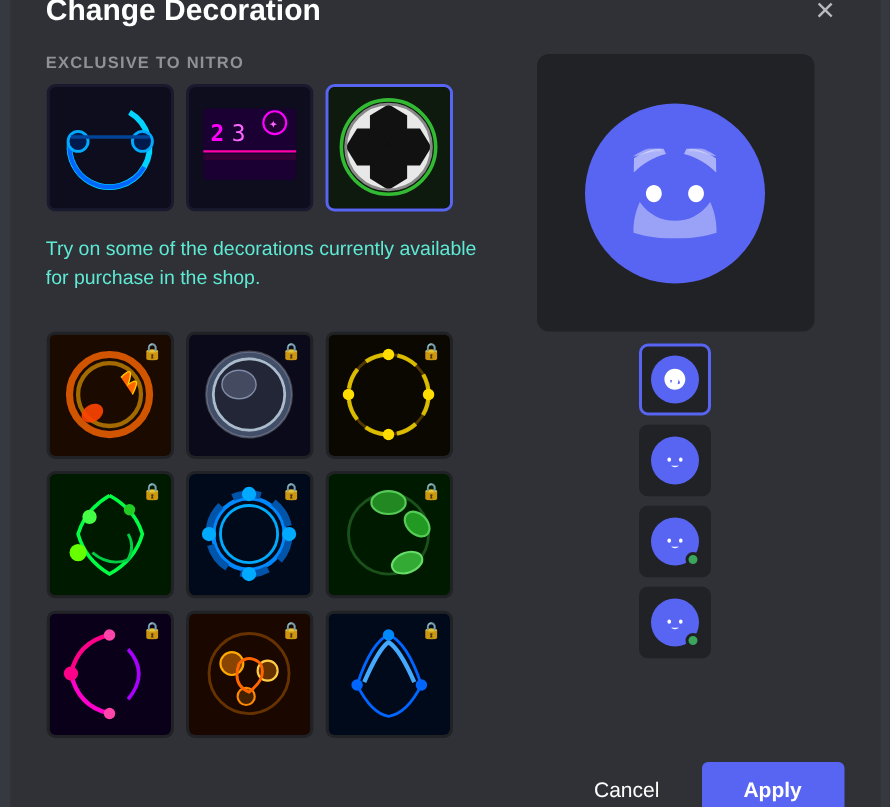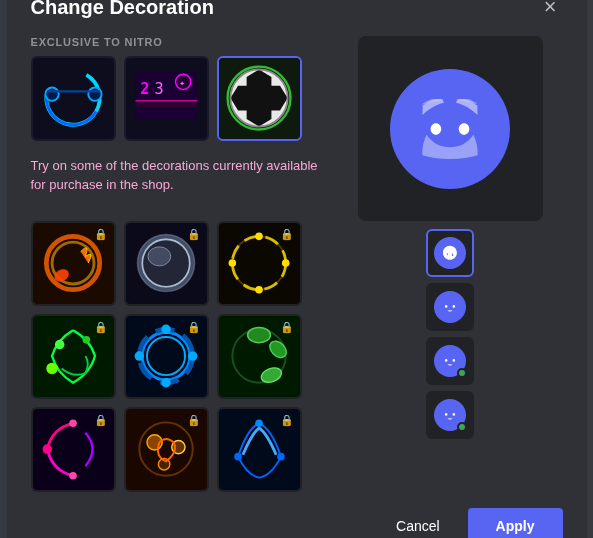--- a/index.html
+++ b/index.html
@@ -84,21 +84,21 @@
     .lock-icon {
       position: absolute;
       top: 5px;
       right: 5px;
       font-size: 11px;
       color: #b9bbbe;
       opacity: 0.9;
     }
     .shop-desc {
       font-size: 13px;
-      color: #f9a8d4;
+      color: #5eead4;
       margin-bottom: 27px;
       line-height: 1.4;
     }
     .shop-grid {
       display: grid;
       grid-template-columns: repeat(3, 85px);
       gap: 8px;
     }
     .right-panel {
       flex: 1;

